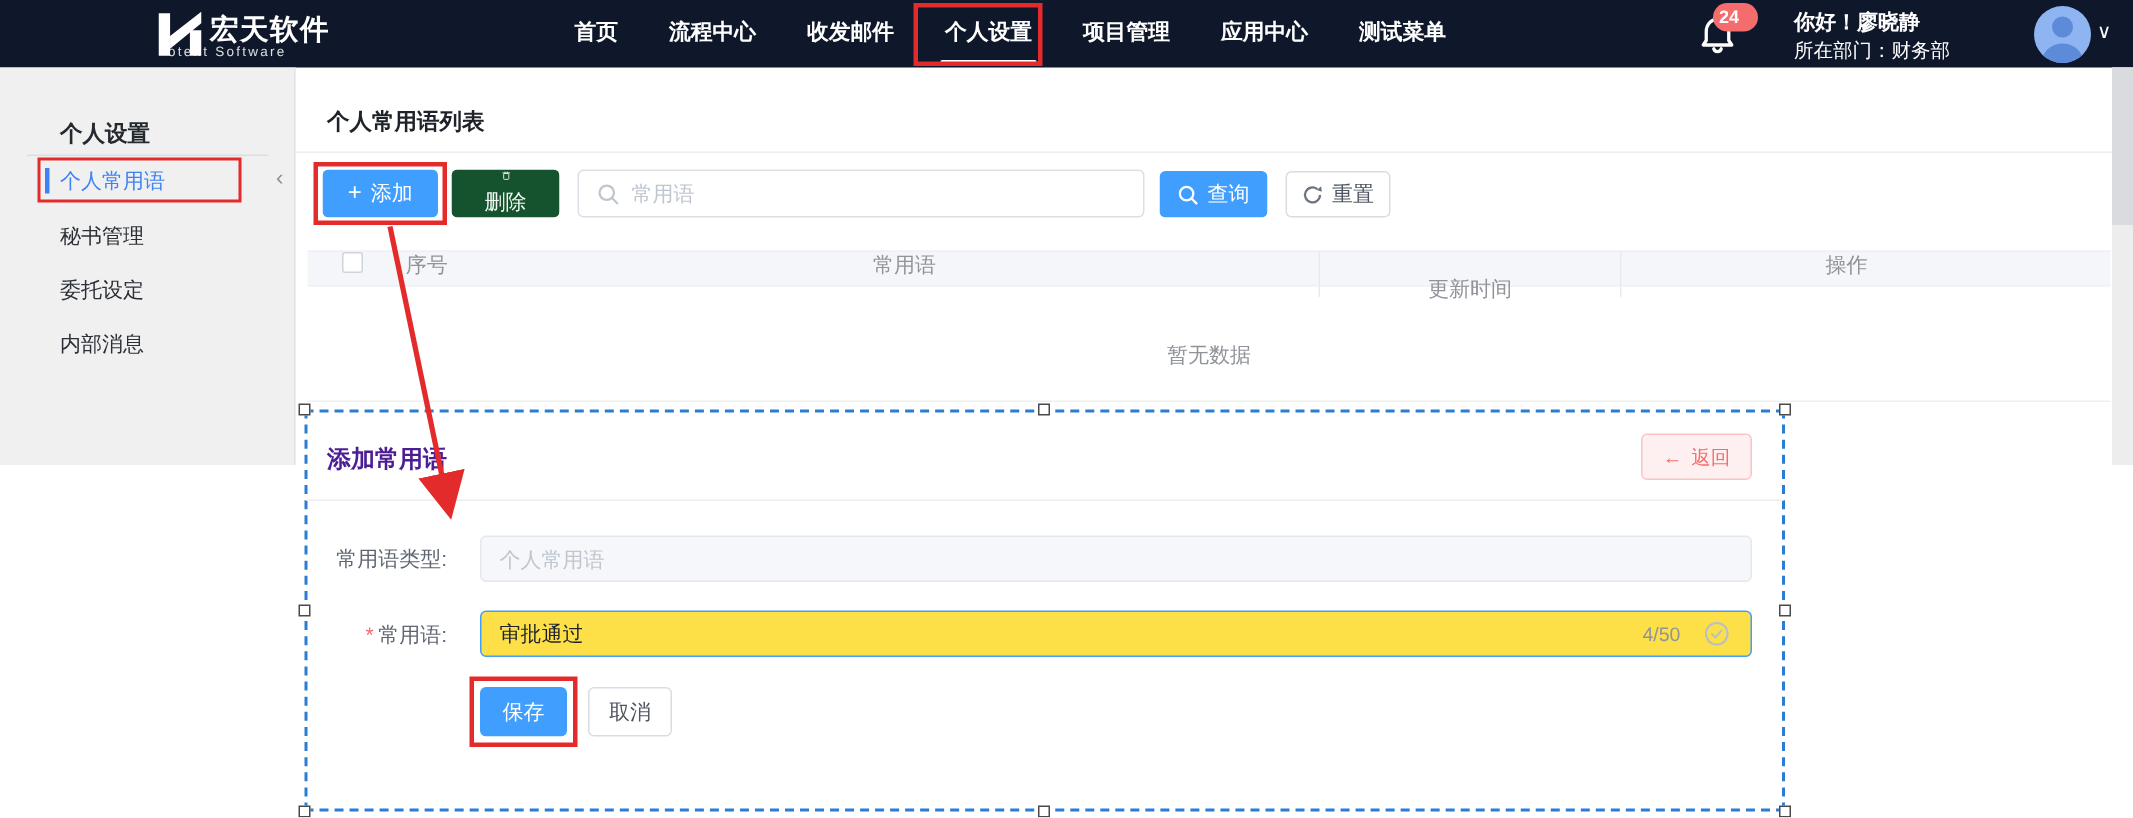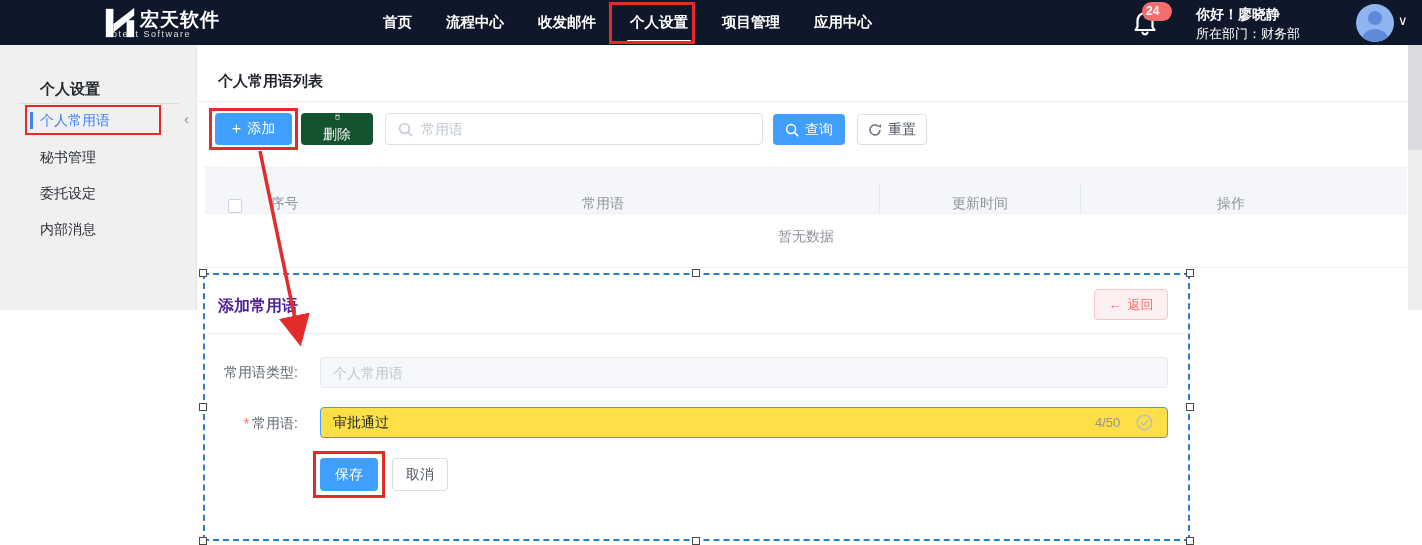--- a/index.html
+++ b/index.html
@@ -44,21 +44,21 @@
   .btn-back { background:#fef0f0; border-color:#fbc4c4; color:#f56c6c; font-size:13px; }
 
   .add-btn { left:215px; top:113px; width:77px; height:32px; }
   .del-btn { left:301px; top:113px; width:72px; height:32px; }
   .search-box { left:385px; top:113px; width:378px; height:32px; border:1px solid #dcdfe6; border-radius:4px; background:#fff; display:flex; align-items:center; }
   .search-box input { border:0; outline:0; flex:1; font-size:14px; color:#333; background:transparent; }
   .search-box input::placeholder { color:#bfc6cf; }
   .query-btn { left:773px; top:114px; width:72px; height:31px; }
   .reset-btn { left:857px; top:114px; width:70px; height:31px; }
 
-  .table-header { left:205px; top:167px; width:1202px; height:47px; background:#f5f6f9; border-top:1px solid #eef0f4; border-bottom:1px solid #eef0f4; display:flex; align-items:flex-end; }
+  .table-header { left:205px; top:167px; width:1202px; height:24px; background:#f5f6f9; border-top:1px solid #eef0f4; border-bottom:1px solid #eef0f4; display:flex; align-items:flex-start; }
   .th { color:#909399; font-size:14px; text-align:center; }
   .th-sep { width:1px; height:30px; background:#e7eaf0; }
   .checkbox { width:14px; height:14px; border:1px solid #cfd3dc; border-radius:2px; background:#fff; margin-left:23px; cursor:pointer; }
   .empty-row { left:205px; top:207px; width:1202px; height:61px; border-bottom:1px solid #eef0f4; display:flex; align-items:center; justify-content:center; color:#909399; font-size:14px; }
 
   
   .scroll-track { left:1408px; top:45px; width:14px; height:265px; background:#ededee; }
   .scroll-thumb { left:1408px; top:45px; width:14px; height:105px; background:#d9dbde; }
 
   
@@ -104,20 +104,21 @@
     <div class="abs nav-items">
       <div class="nav-item">首页</div>
       <div class="nav-item">流程中心</div>
       <div class="nav-item">收发邮件</div>
       <div class="nav-item">
         <span>个人设置</span>
         <div class="nav-indicator"></div>
       </div>
       <div class="nav-item">项目管理</div>
       <div class="nav-item">应用中心</div>
+      <div class="nav-item">测试菜单</div>
     </div>
 
     <svg class="abs bell" width="26" height="28" viewBox="0 0 26 28">
       <path d="M13 4 C8 4 5.5 8 5.5 12 L5.5 18 L3.5 21 L22.5 21 L20.5 18 L20.5 12 C20.5 8 18 4 13 4 Z" fill="none" stroke="#fff" stroke-width="2.2" stroke-linejoin="round"></path>
       <path d="M10.5 23.5 a2.6 2.6 0 0 0 5 0" fill="none" stroke="#fff" stroke-width="2.2" stroke-linecap="round"></path>
     </svg>
     <div class="abs badge">24</div>
 
     <div class="abs greeting">你好！廖晓静</div>
     <div class="abs department">所在部门：财务部</div>
@@ -181,21 +182,21 @@
       <polygon points="12.8,1.2 13.2,4.8 9.8,3.6" fill="#6b7280"></polygon>
     </svg>
     <span>重置</span>
   </div>
 
   <div class="abs table-header">
     <div class="checkbox"></div>
     <div class="th" style="width:85px;">序号</div>
     <div class="th" style="width:552px;">常用语</div>
     <div class="th-sep"></div>
-    <div class="th" style="width:200px;">更新时间</div>
+    <div class="th" style="width:200px;margin-top:16px;">更新时间</div>
     <div class="th-sep"></div>
     <div class="th" style="width:300px;">操作</div>
   </div>
   <div class="abs empty-row">
     <span>暂无数据</span>
   </div>
 
   <div class="abs scroll-track"></div>
   <div class="abs scroll-thumb"></div>
 

